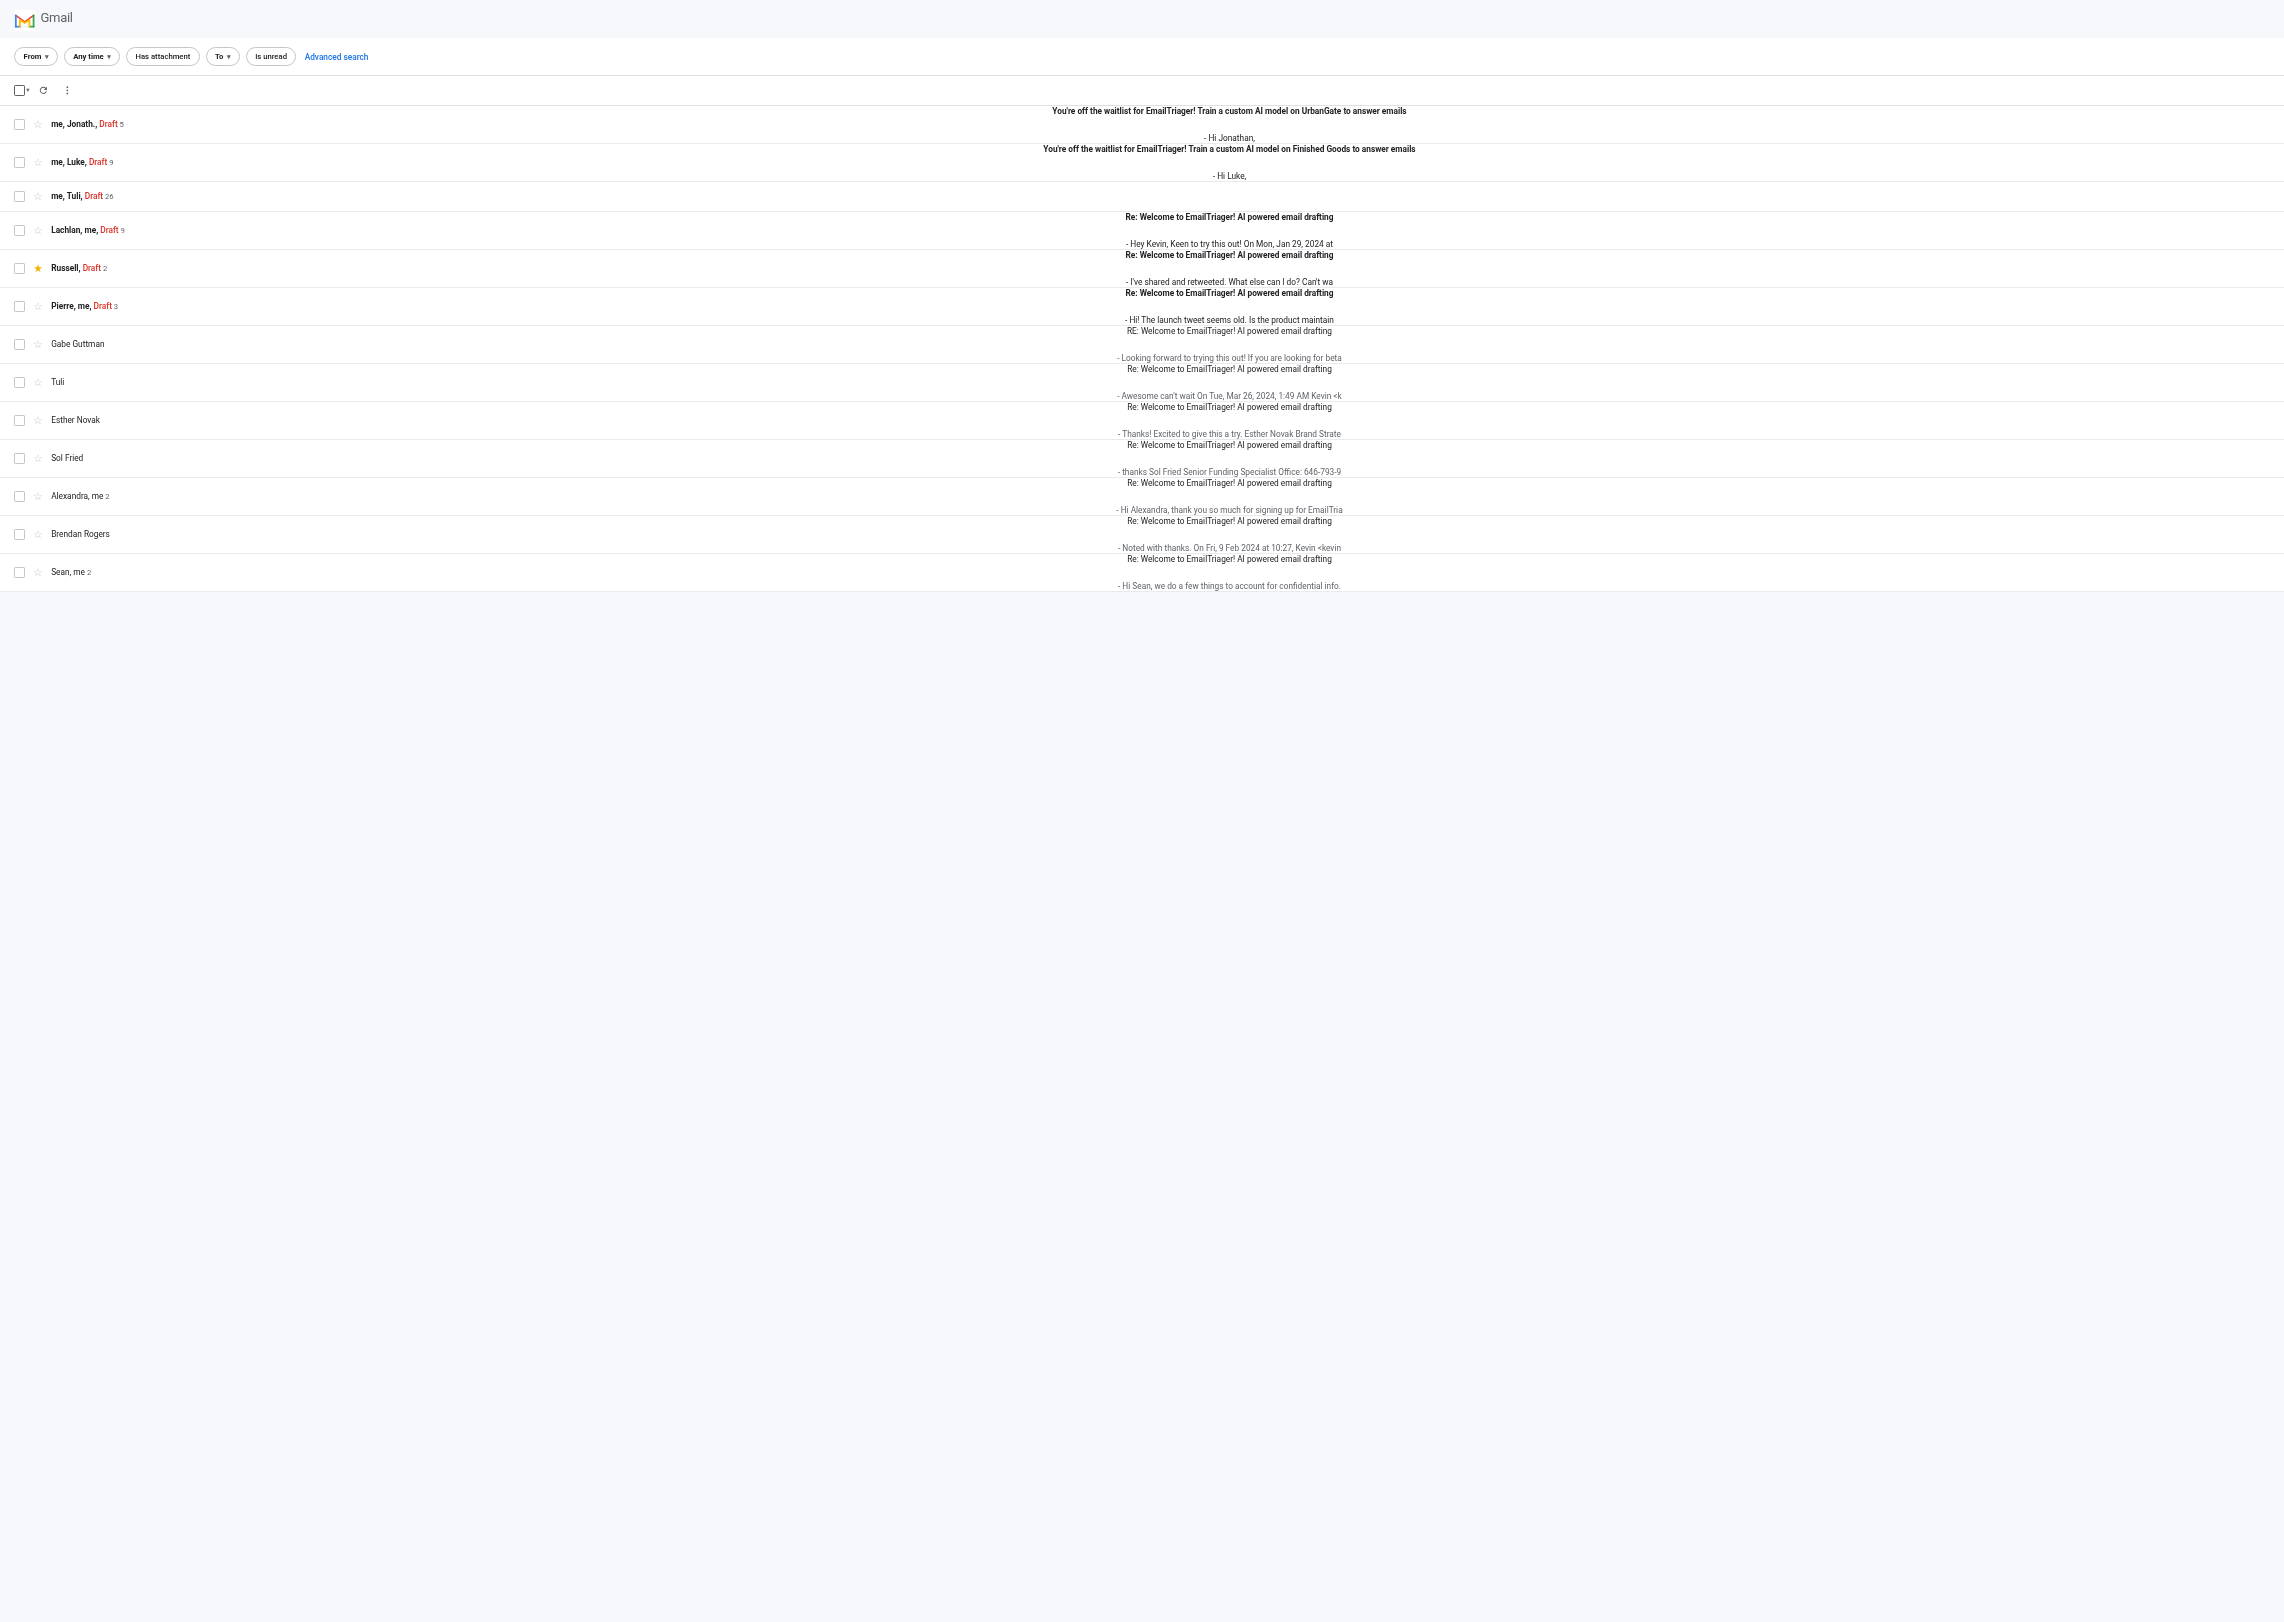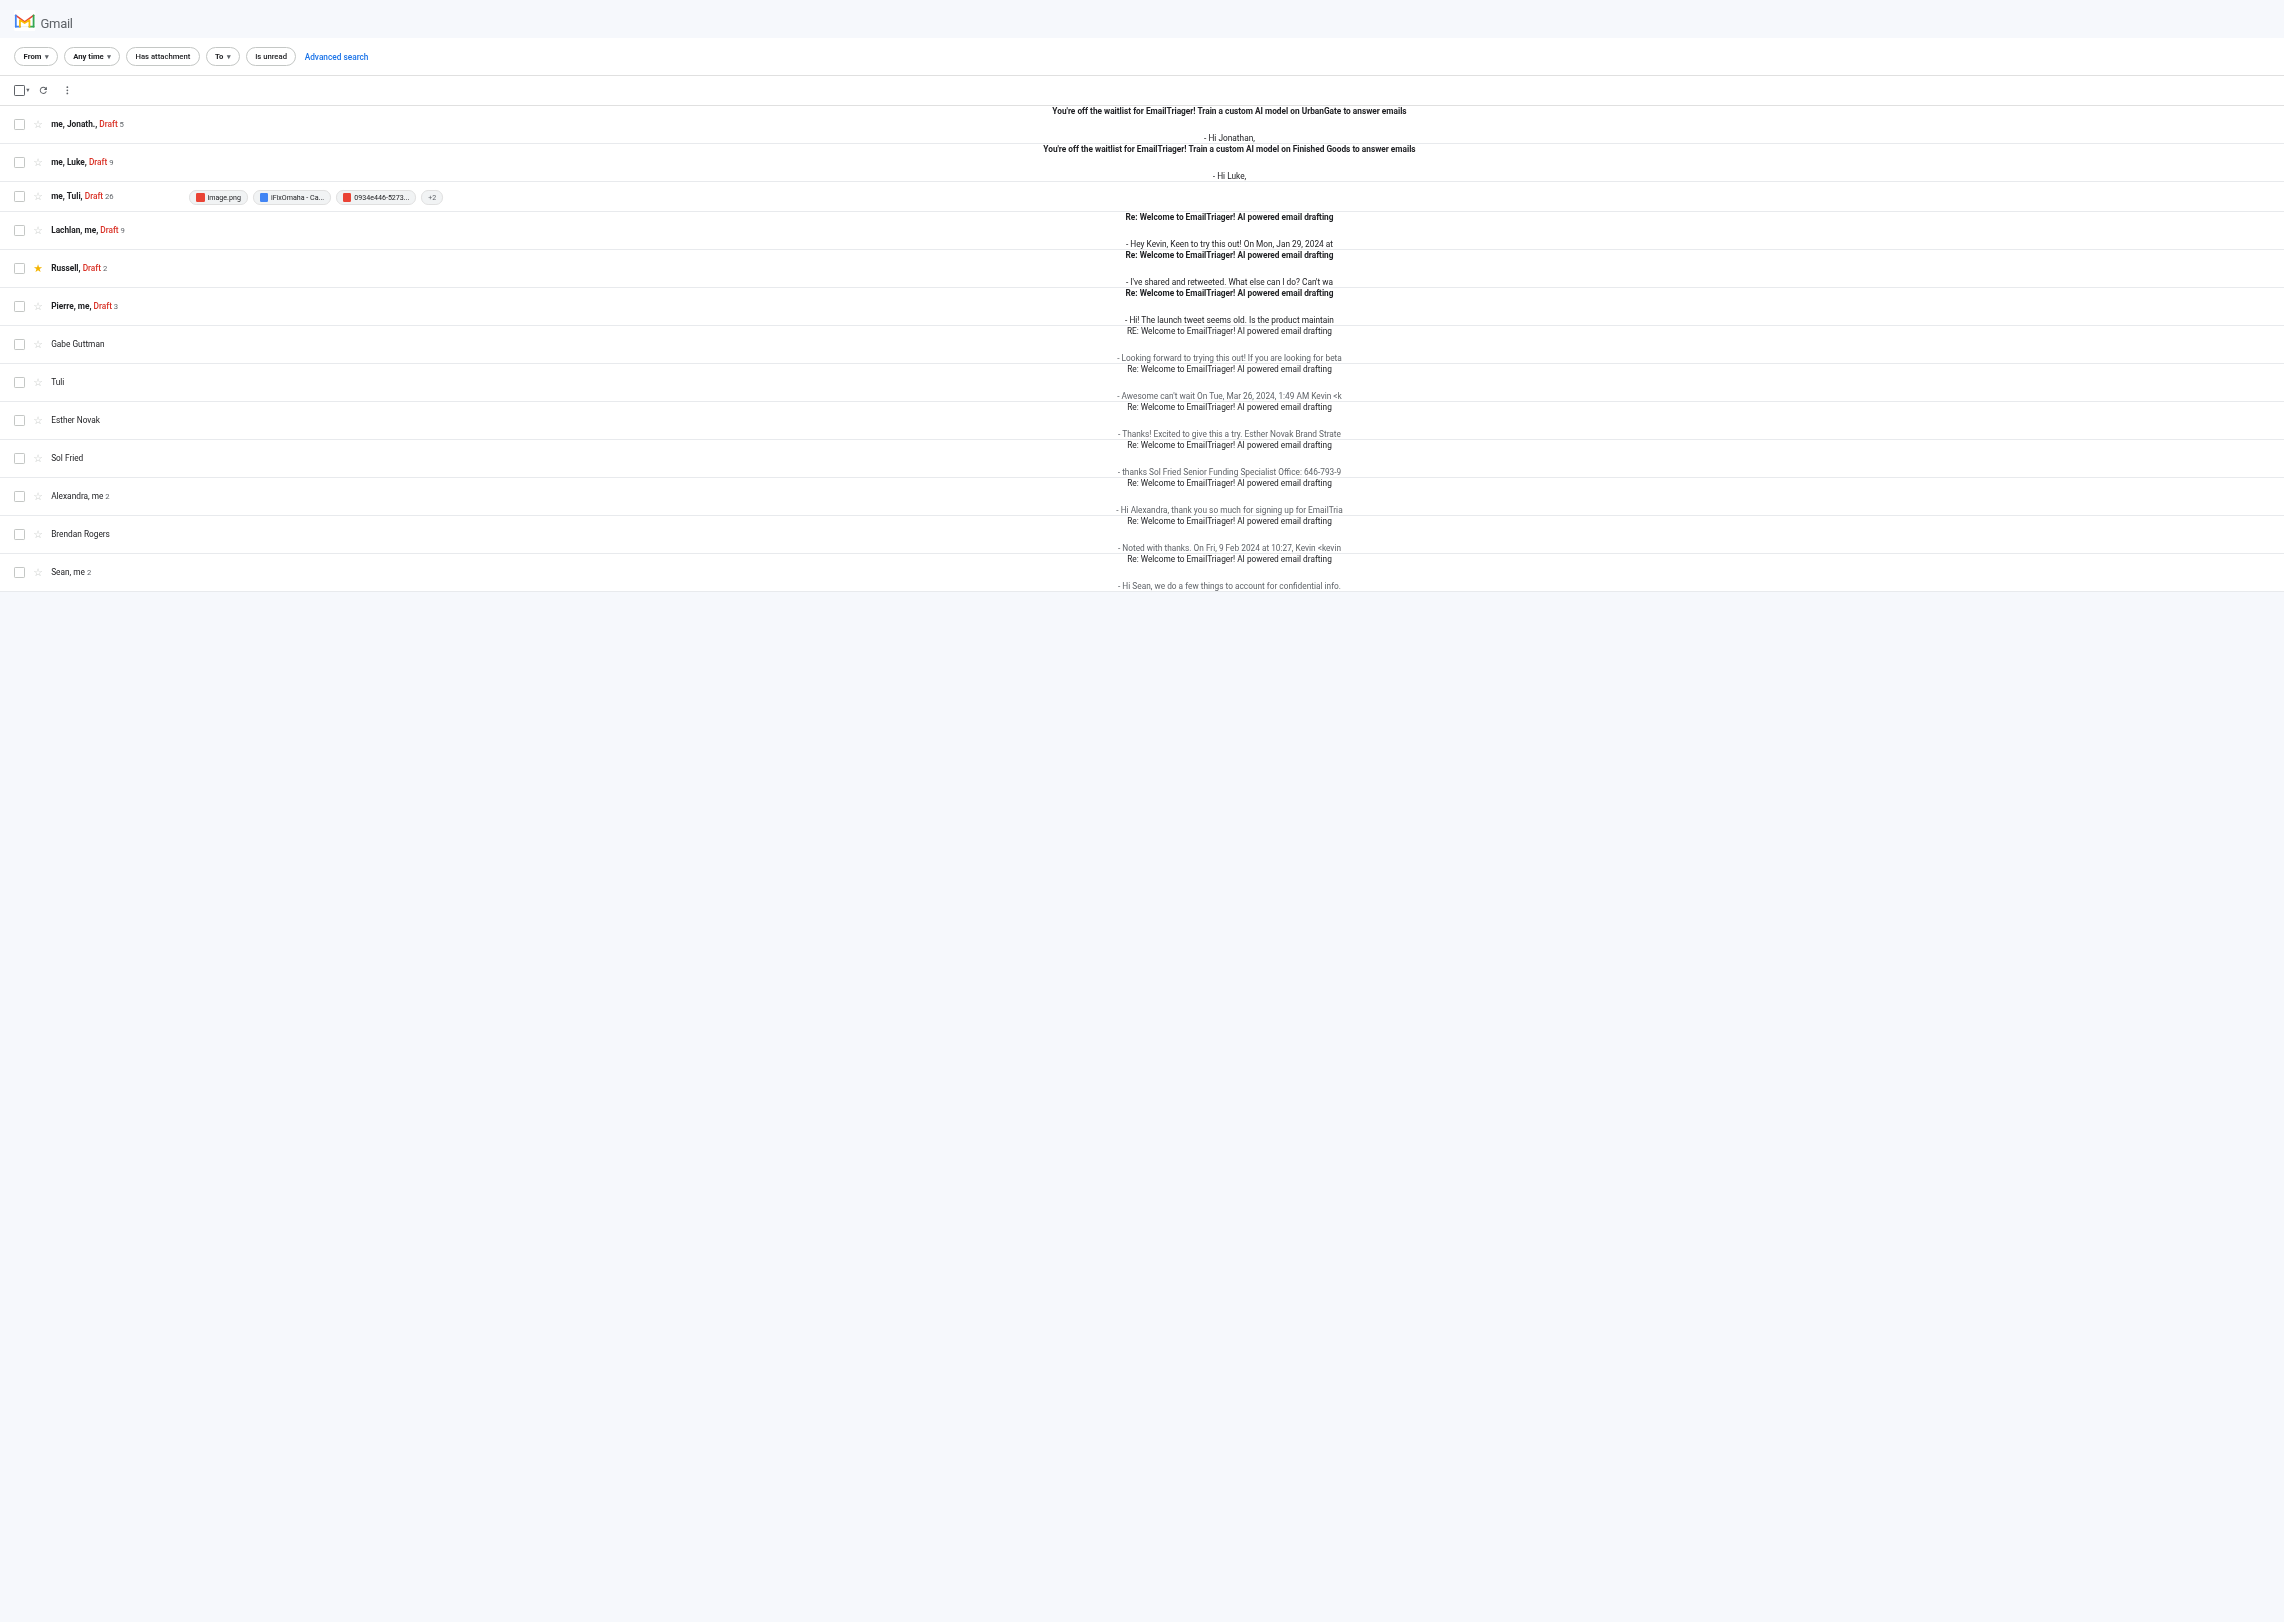--- a/index.html
+++ b/index.html
@@ -13,21 +13,21 @@
     .header {
       background: #f6f8fc;
       padding: 9.5px 14.3px 7.1px 14.3px;
       display: flex;
       align-items: center;
       gap: 9.5px;
       border-bottom: none;
     }
     .gmail-logo {
       display: flex;
-      align-items: flex-end;
+      align-items: flex-start;
       gap: 4.8px;
       margin-right: 3px;
     }
     .gmail-m {
       width: 21.4px;
       height: 21.4px;
     }
     .gmail-title {
       font-size: 13px;
       color: #5f6368;
@@ -347,35 +347,20 @@
           <span class="subject-text subject-bold">You're off the waitlist for EmailTriager! Train a custom AI model on Finished Goods to answer emails</span>
           <span class="subject-snippet"> - Hi Luke,</span>
         </div>
       </div>
     </div>
     <div class="email-row unread">
       <div class="row-checkbox"></div>
       <div class="star-icon">☆</div>
       <div class="sender-col"><span style="font-weight:700">me, Tuli,</span> <span class="draft-label">Draft</span><span class="draft-count"> 26</span></div>
       <div class="email-content">
-        <div class="attachments-row">
-          <div class="attachment-chip">
-            <span class="attach-icon-img red"></span>
-            <span>image.png</span>
-          </div>
-          <div class="attachment-chip">
-            <span class="attach-icon-img blue"></span>
-            <span>iFixOmaha - Ca...</span>
-          </div>
-          <div class="attachment-chip">
-            <span class="attach-icon-img red"></span>
-            <span>0934e446-5273...</span>
-          </div>
-          <div class="plus-more">+2</div>
-        </div>
       </div>
     </div>
     <div class="email-row unread">
       <div class="row-checkbox"></div>
       <div class="star-icon">☆</div>
       <div class="sender-col"><span style="font-weight:700">Lachlan, me,</span> <span class="draft-label">Draft</span><span class="draft-count"> 9</span></div>
       <div class="email-content">
         <div class="subject-line">
           <span class="subject-text subject-bold">Re: Welcome to EmailTriager! AI powered email drafting</span>
           <span class="subject-snippet"> - Hey Kevin, Keen to try this out! On Mon, Jan 29, 2024 at</span>

